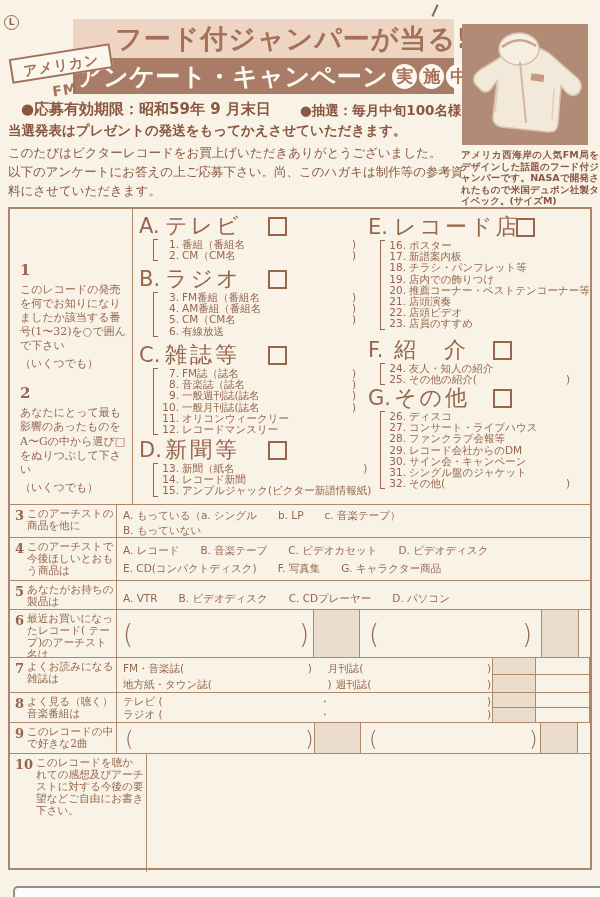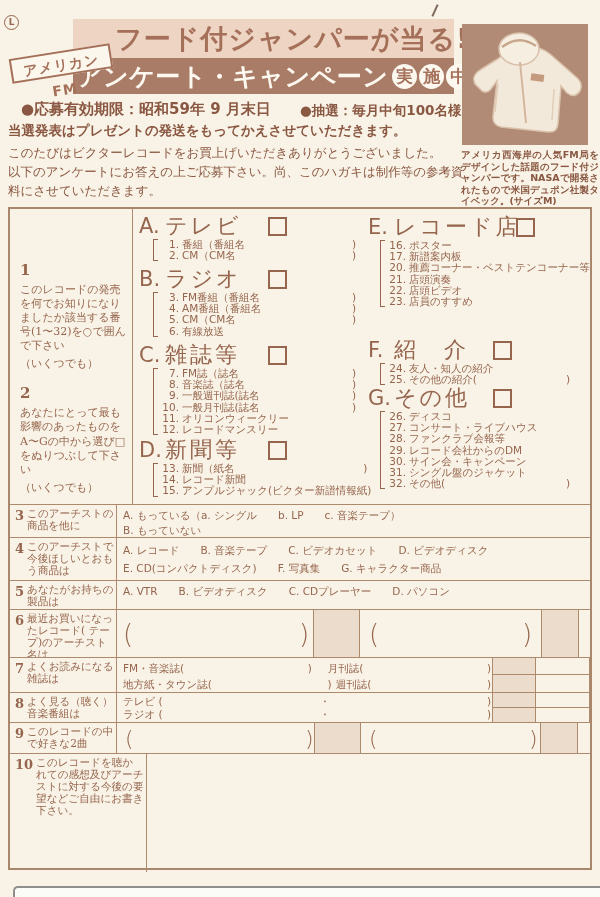--- a/index.html
+++ b/index.html
@@ -281,20 +281,28 @@
           <div class="items">
             <div class="item">
                 <span class="ino">16.</span>
                 <span class="ilabel">ポスター</span>
               </div>
             <div class="item">
                 <span class="ino">17.</span>
                 <span class="ilabel">新譜案内板</span>
               </div>
             <div class="item">
+                <span class="ino">18.</span>
+                <span class="ilabel">チラシ・パンフレット等</span>
+              </div>
+            <div class="item">
+                <span class="ino">19.</span>
+                <span class="ilabel">店内での飾りつけ</span>
+              </div>
+            <div class="item">
                 <span class="ino">20.</span>
                 <span class="ilabel">推薦コーナー・ベストテンコーナー等</span>
               </div>
             <div class="item">
                 <span class="ino">21.</span>
                 <span class="ilabel">店頭演奏</span>
               </div>
             <div class="item">
                 <span class="ino">22.</span>
                 <span class="ilabel">店頭ビデオ</span>
@@ -393,21 +401,21 @@
       <div class="cline">A. レコード　　B. 音楽テープ　　C. ビデオカセット　　D. ビデオディスク</div>
       <div class="cline">E. CD(コンパクトディスク)　　F. 写真集　　G. キャラクター商品</div>
     </div>
   </div>
 
   <div class="brow" style="height:29px">
     <div class="rlabel-cell serif">
         <span class="rno">5</span>
         <div class="rtext">あなたがお持ちの製品は</div>
       </div>
-    <div class="rcontent" style="display:flex;align-items:flex-start">
+    <div class="rcontent" style="display:flex;align-items:flex-end">
       <div class="cline">A. VTR　　B. ビデオディスク　　C. CDプレーヤー　　D. パソコン</div>
     </div>
   </div>
 
   <div class="brow" style="height:48px">
     <div class="rlabel-cell serif">
         <span class="rno">6</span>
         <div class="rtext">最近お買いになったレコード( テープ)のアーチスト名は</div>
       </div>
     <div class="rcontent">

